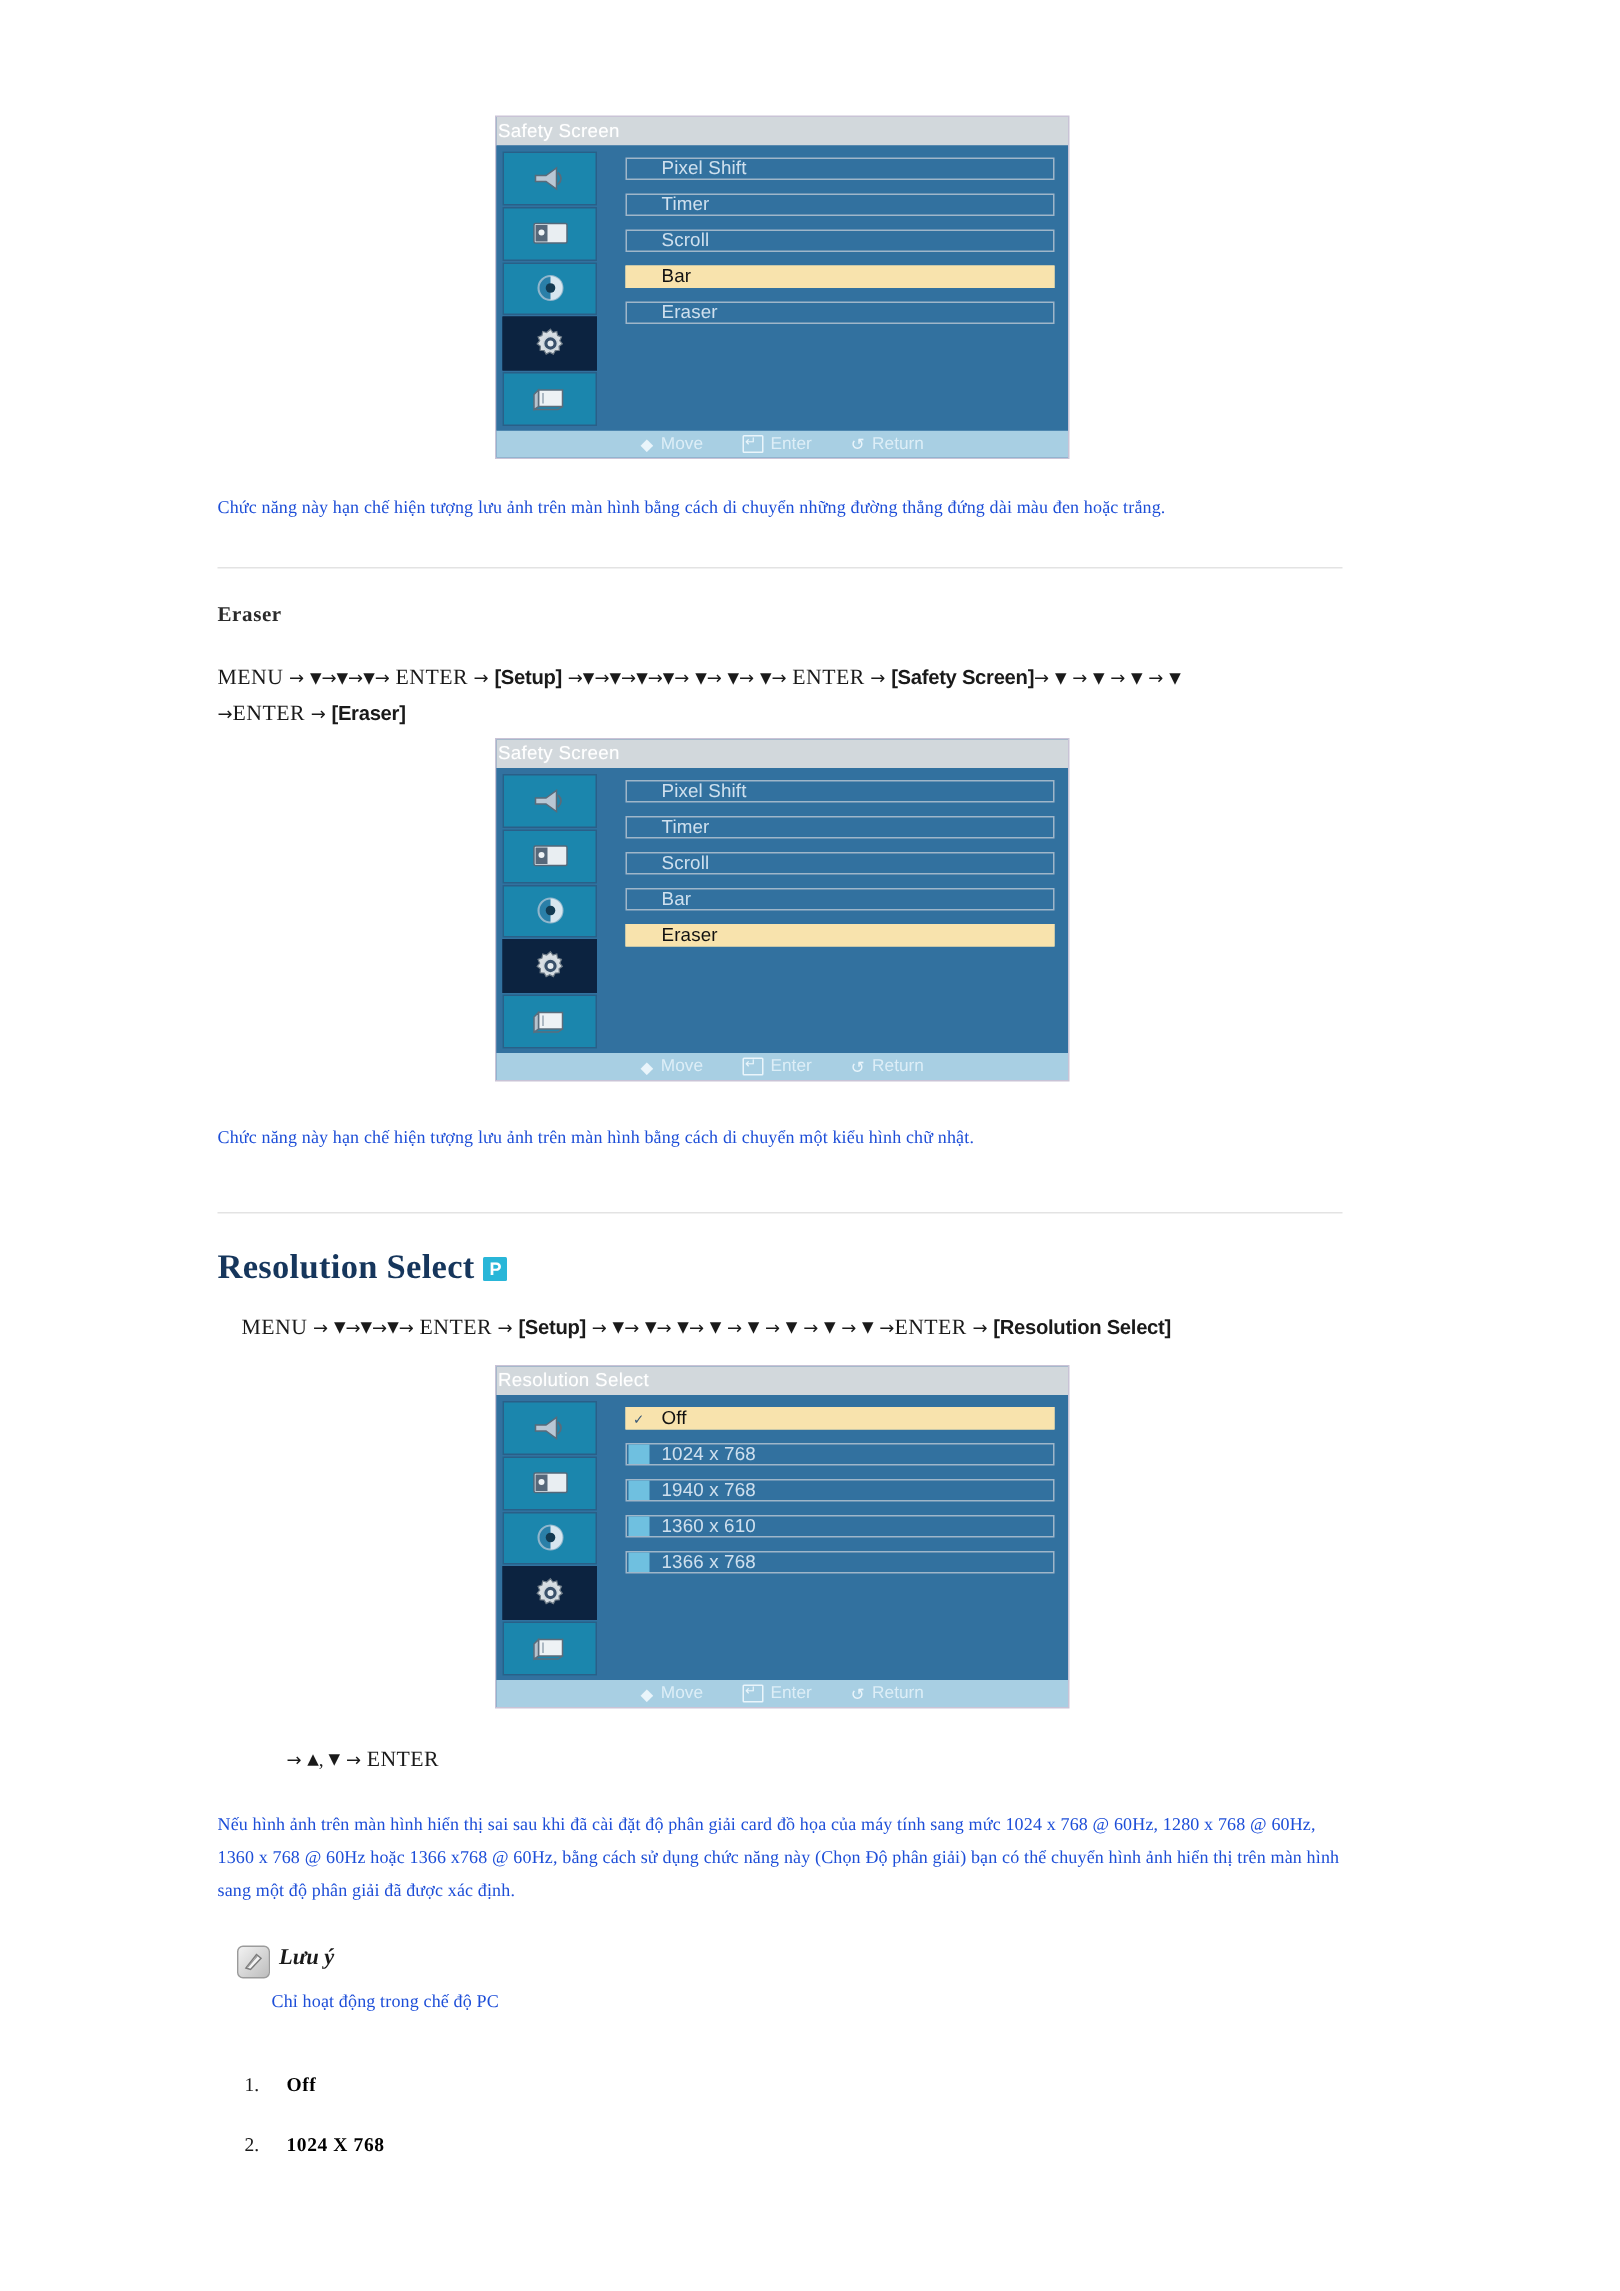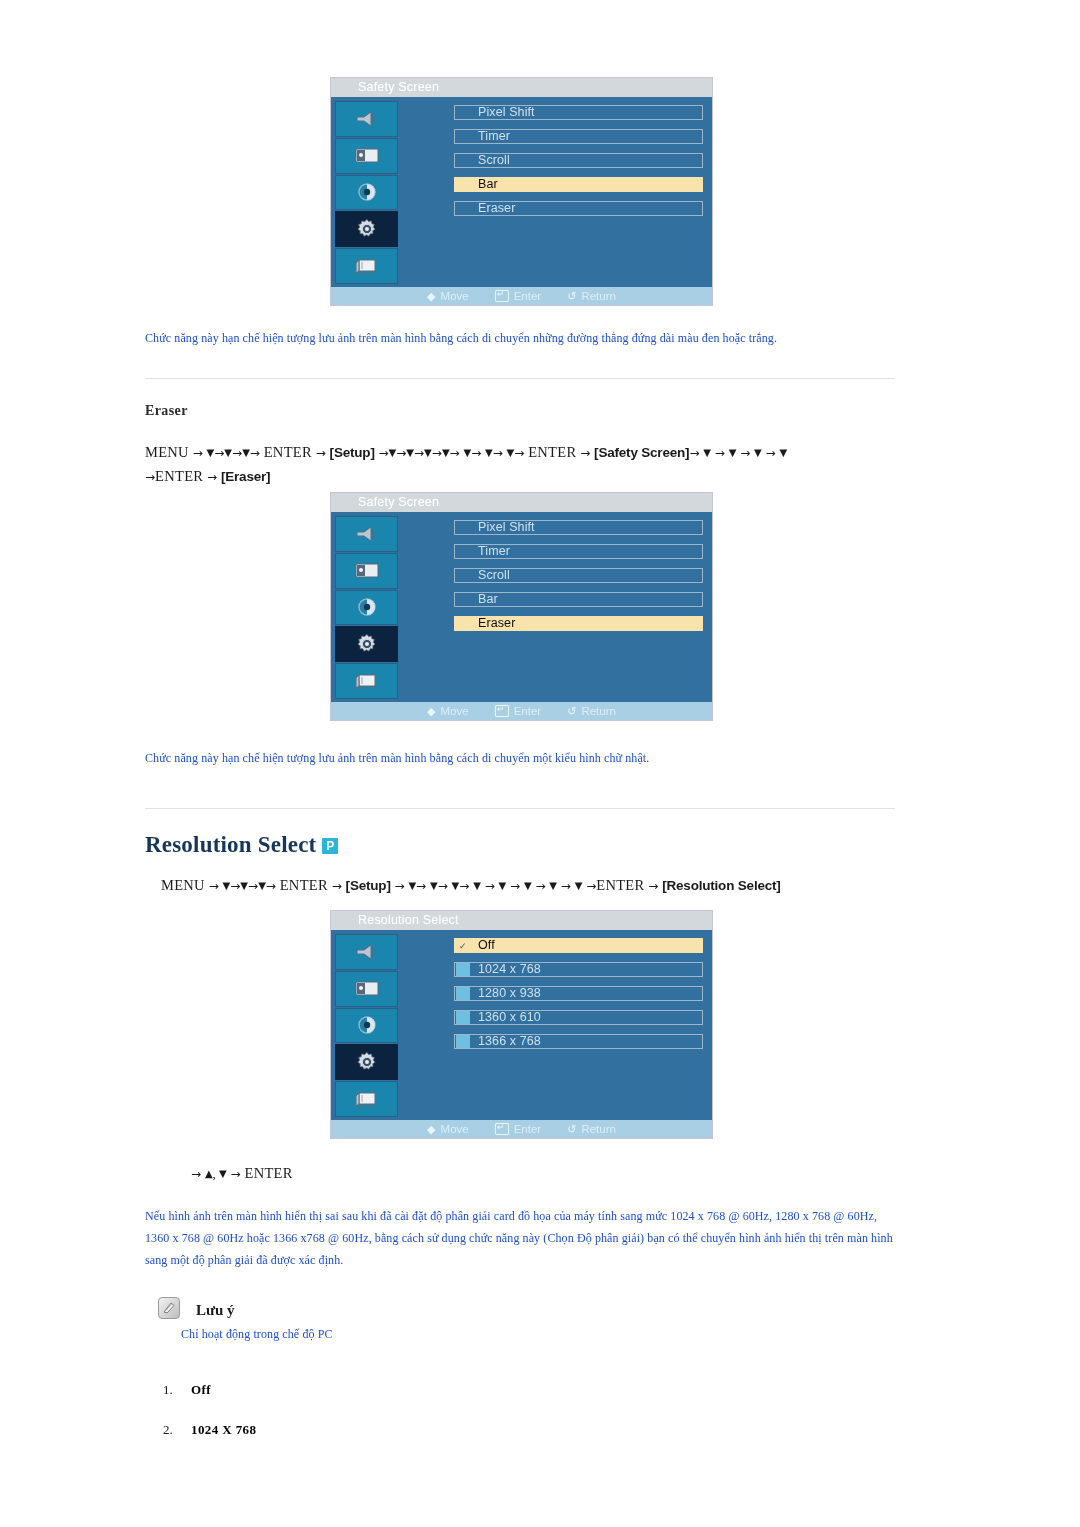--- a/index.html
+++ b/index.html
@@ -101,21 +101,21 @@
     background: #2f6f9f;
     box-shadow: 0 0 0 1px #c9c3d6;
     font-family: "Liberation Sans", sans-serif;
   }
   .osd-title {
     height: 19px;
     background: #d2d8dc;
     color: #ffffff;
     font-size: 12.5px;
     line-height: 19px;
-    padding-left: 27px;
+    padding-left: 1px;
     box-sizing: border-box;
     letter-spacing: .2px;
     text-shadow: 0 0 1px rgba(255,255,255,.4);
   }
   .osd-body {
     position: relative;
     height: 190px;
     background: #32719f;
   }
   .osd-rail {
@@ -153,21 +153,20 @@
     height: 15px;
     margin-bottom: 9px;
     border: 1px solid #9fb6c9;
     box-sizing: border-box;
     display: flex;
     align-items: center;
     color: #cfe0ee;
     font-size: 12.5px;
     position: relative;
     background: transparent;
-    margin-left: 37px;
   }
   .osd-row .lbl {
     margin-left: 23px;
     letter-spacing: .1px;
     line-height: 13px;
   }
   .osd-row.hl {
     background: #f8e3ad;
     border-color: #f8e3ad;
     color: #111111;
@@ -226,26 +225,27 @@
     top: -3px;
     font-size: 9px;
     color: #eaf5fb;
     line-height: 12px;
   }
 
   
   .note-head {
     position: absolute;
     display: flex;
-    align-items: flex-end;
-    gap: 16px;
+    align-items: flex-start;
+    gap: 6px;
     font-family: "Liberation Serif", serif;
     font-weight: bold;
     font-size: 15px;
     color: #1a1a1a;
+    font-style: italic;
   }
   .note-icon {
     width: 20px;
     height: 20px;
     border-radius: 4px;
     background: linear-gradient(135deg,#f2f2f2,#bdbdbd);
     border: 1px solid #9b9b9b;
     display: inline-flex;
     align-items: center;
     justify-content: center;
@@ -527,21 +527,21 @@
         <div class="osd-row hl">
             <span class="chk">✓</span>
             <span class="lbl">Off</span>
           </div>
         <div class="osd-row">
             <span class="swatch"></span>
             <span class="lbl">1024 x 768</span>
           </div>
         <div class="osd-row">
             <span class="swatch"></span>
-            <span class="lbl">1280 x 938</span>
+            <span class="lbl">1940 x 768</span>
           </div>
         <div class="osd-row">
             <span class="swatch"></span>
             <span class="lbl">1360 x 610</span>
           </div>
         <div class="osd-row">
             <span class="swatch"></span>
             <span class="lbl">1366 x 768</span>
           </div>
       </div>

